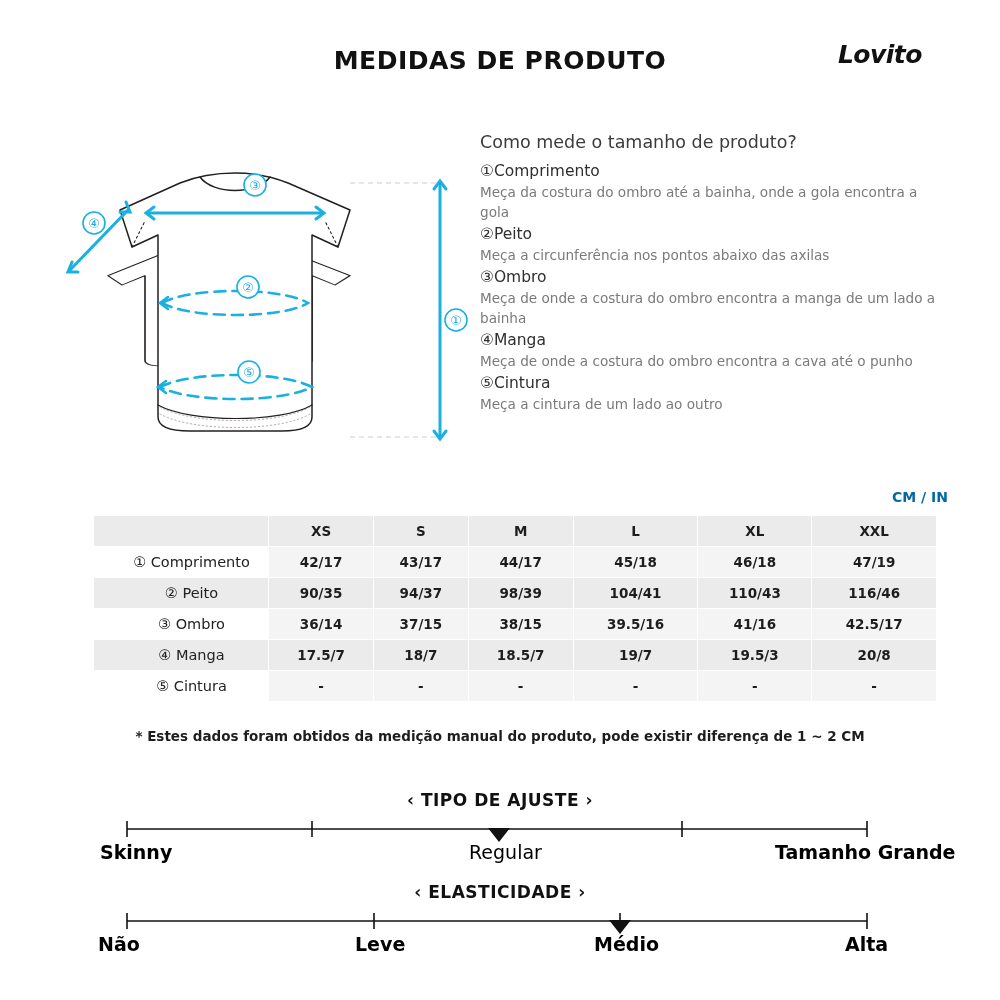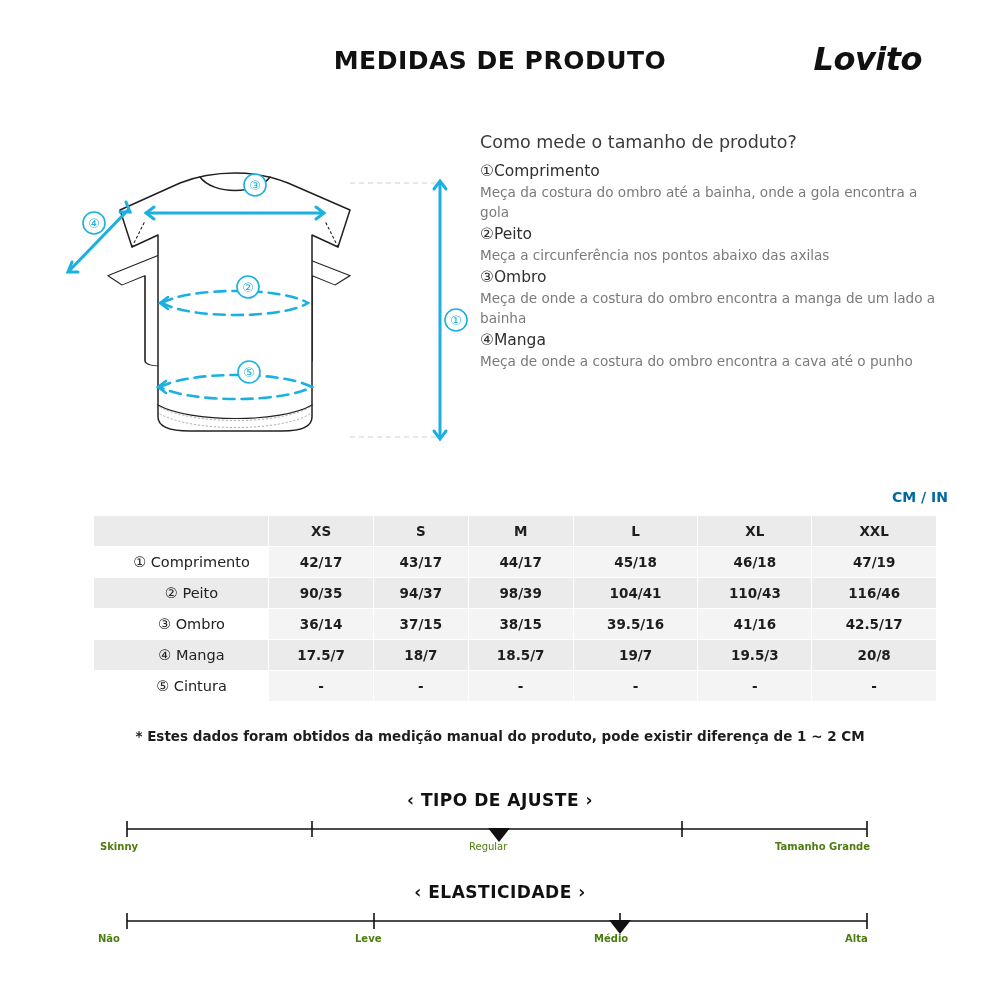--- a/index.html
+++ b/index.html
@@ -30,21 +30,21 @@
     text-align: center;
     font-size: 25px;
     font-weight: bold;
     letter-spacing: 0.5px;
     color: #111;
   }
   .brand {
     position: absolute;
     right: 78px;
     top: -6px;
-    font-size: 32px;
+    font-size: 25px;
     font-weight: bold;
     font-style: italic;
     letter-spacing: -0.5px;
     color: #111;
   }
 
   
   .diagram {
     position: absolute;
     left: 50px;
@@ -143,23 +143,23 @@
     left: 0;
     text-align: center;
     font-size: 17px;
     font-weight: bold;
     letter-spacing: 0.5px;
     color: #111;
   }
   .scale-svg { position: absolute; left: 0; }
   .scale-label {
     position: absolute;
-    font-size: 10px;
-    font-weight: bold;
-    color: #4d7c0f;
+    font-size: 19px;
+    font-weight: bold;
+    color: #000000;
   }
 </style>
 </head>
 <body>
 
 <div class="header">
   <div class="title">MEDIDAS DE PRODUTO</div>
   <div class="brand">Lovito</div>
 </div>
 
@@ -258,20 +258,24 @@
     <div class="howto-head">②Peito</div>
     <div class="howto-desc">Meça a circunferência nos pontos abaixo das axilas</div>
   </div>
   <div class="howto-item">
     <div class="howto-head">③Ombro</div>
     <div class="howto-desc">Meça de onde a costura do ombro encontra a manga de um lado a bainha</div>
   </div>
   <div class="howto-item">
     <div class="howto-head">④Manga</div>
     <div class="howto-desc">Meça de onde a costura do ombro encontra a cava até o punho</div>
+  </div>
+  <div class="howto-item">
+    <div class="howto-head">⑤Cintura</div>
+    <div class="howto-desc">Meça a cintura de um lado ao outro</div>
   </div>
 </div>
 
 <div class="unit-label">CM / IN</div>
 
 <table class="size-table">
   <thead>
     <tr>
       <th class="corner"></th>
       <th>XS</th>

